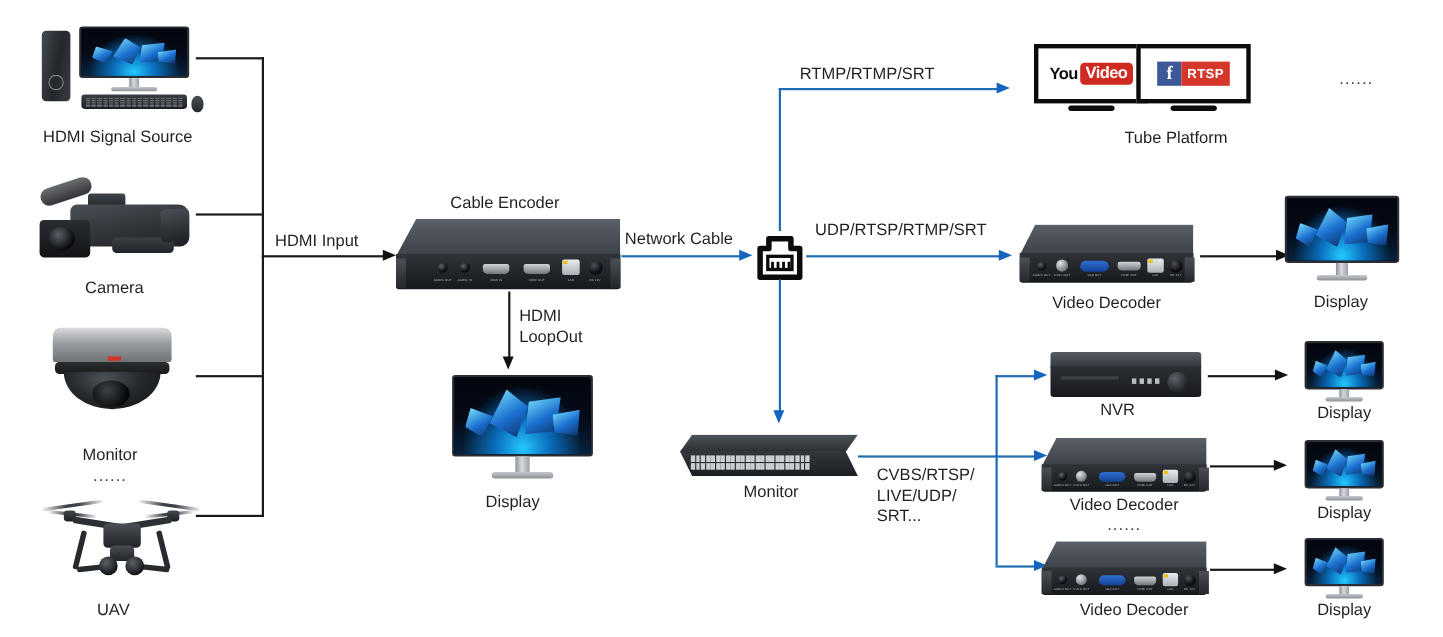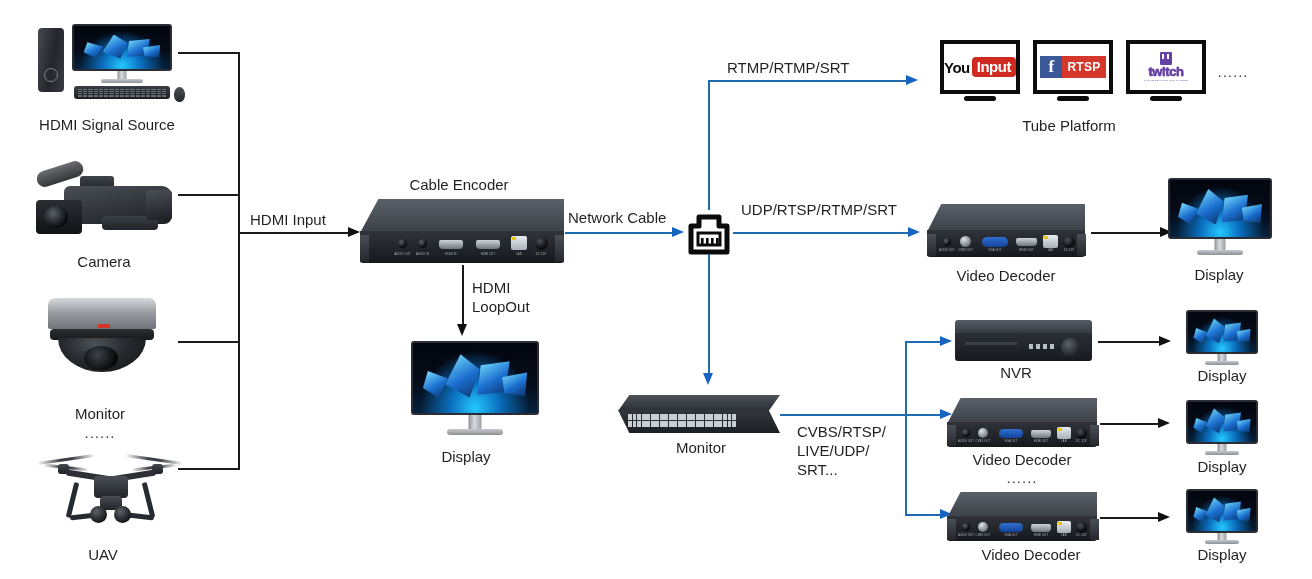--- a/index.html
+++ b/index.html
@@ -44,21 +44,21 @@
   .port.jack{border-radius:50%;background:radial-gradient(circle at 35% 32%,#5e646c,#0b0c0e 62%);}
   .port.bnc{border-radius:50%;background:radial-gradient(circle at 35% 30%,#e2e6ea,#8b9198 55%,#3a3e44);}
   .port.hdmi{background:linear-gradient(180deg,#cfd4d9,#70767d);border-radius:2px 2px 4px 4px;}
   .port.vga{background:linear-gradient(180deg,#2f6fd0,#14439a);border-radius:7px;}
   .port.lan{background:linear-gradient(180deg,#e9edf0,#a9b0b7);border-radius:2px;}
   .port.lan i{position:absolute;left:1px;top:1px;width:4px;height:3px;background:#e8c313;}
   .port.dc{border-radius:50%;background:radial-gradient(circle at 38% 32%,#4c5159,#0c0d0f 60%);}
   .plbl{position:absolute;font-size:2.6px;color:#b9bec4;letter-spacing:.2px;white-space:nowrap;transform:translateX(-50%);}
 
   
-  .tv{position:absolute;}
+  .tv{position:absolute;padding-left:24px;}
   .tv .sc{position:absolute;left:0;top:0;width:100%;height:100%;border:4px solid #0c0c0c;background:#fff;box-sizing:border-box;
         display:flex;align-items:center;justify-content:center;}
   .tv .st{position:absolute;left:50%;transform:translateX(-50%);width:40%;height:5px;background:#0c0c0c;border-radius:3px;}
   .yt{display:flex;align-items:center;font-weight:700;font-size:15px;letter-spacing:-.5px;}
   .yt .w{color:#0d0d0d;}
   .yt .t{background:#cf2a20;color:#fff;border-radius:4px;padding:1px 5px 2px;margin-left:2px;}
   .fb{display:flex;align-items:stretch;height:22px;}
   .fb .f{background:#3b5998;color:#fff;font-weight:700;font-size:17px;width:22px;display:flex;align-items:center;justify-content:center;font-family:"Liberation Serif",serif;}
   .fb .l{background:#d6372b;color:#fff;font-weight:700;font-size:12px;padding:0 5px;display:flex;align-items:center;letter-spacing:.3px;}
   .tw{display:flex;flex-direction:column;align-items:center;}
@@ -337,40 +337,30 @@
   <div class="ah db" style="left:703px;top:373px;"></div>
 
   <div class="bwire h" style="left:733px;top:232px;width:180px;"></div>
   <div class="ah rb" style="left:908px;top:227px;"></div>
   <div class="lbl" style="left:741px;top:200px;">UDP/RTSP/RTMP/SRT</div>
 
   <div class="tv" style="left:940px;top:40px;width:80px;height:54px;">
     <div class="sc">
         <div class="yt">
           <span class="w">You</span>
-          <span class="t">Input</span>
+          <span class="t">Video</span>
         </div>
       </div>
     <div class="st" style="top:56px;"></div>
   </div>
   <div class="tv" style="left:1033px;top:40px;width:80px;height:54px;">
     <div class="sc">
         <div class="fb">
           <span class="f">f</span>
           <span class="l">RTSP</span>
-        </div>
-      </div>
-    <div class="st" style="top:56px;"></div>
-  </div>
-  <div class="tv" style="left:1126px;top:40px;width:80px;height:54px;">
-    <div class="sc">
-        <div class="tw">
-          <span class="glitch"></span>
-          <span class="word">twitch</span>
-          <span class="sub">LIVE STREAMING FOR GAMERS</span>
         </div>
       </div>
     <div class="st" style="top:56px;"></div>
   </div>
   <div class="dots" style="left:1233px;top:63px;">......</div>
   <div class="lbl c" style="left:1069px;top:116px;">Tube Platform</div>
 
   <div class="box" style="left:927px;top:204px;width:158px;height:56px;">
     <div class="top" style="height:28px;"></div>
     <div class="face" style="top:26px;height:27px;"></div>

